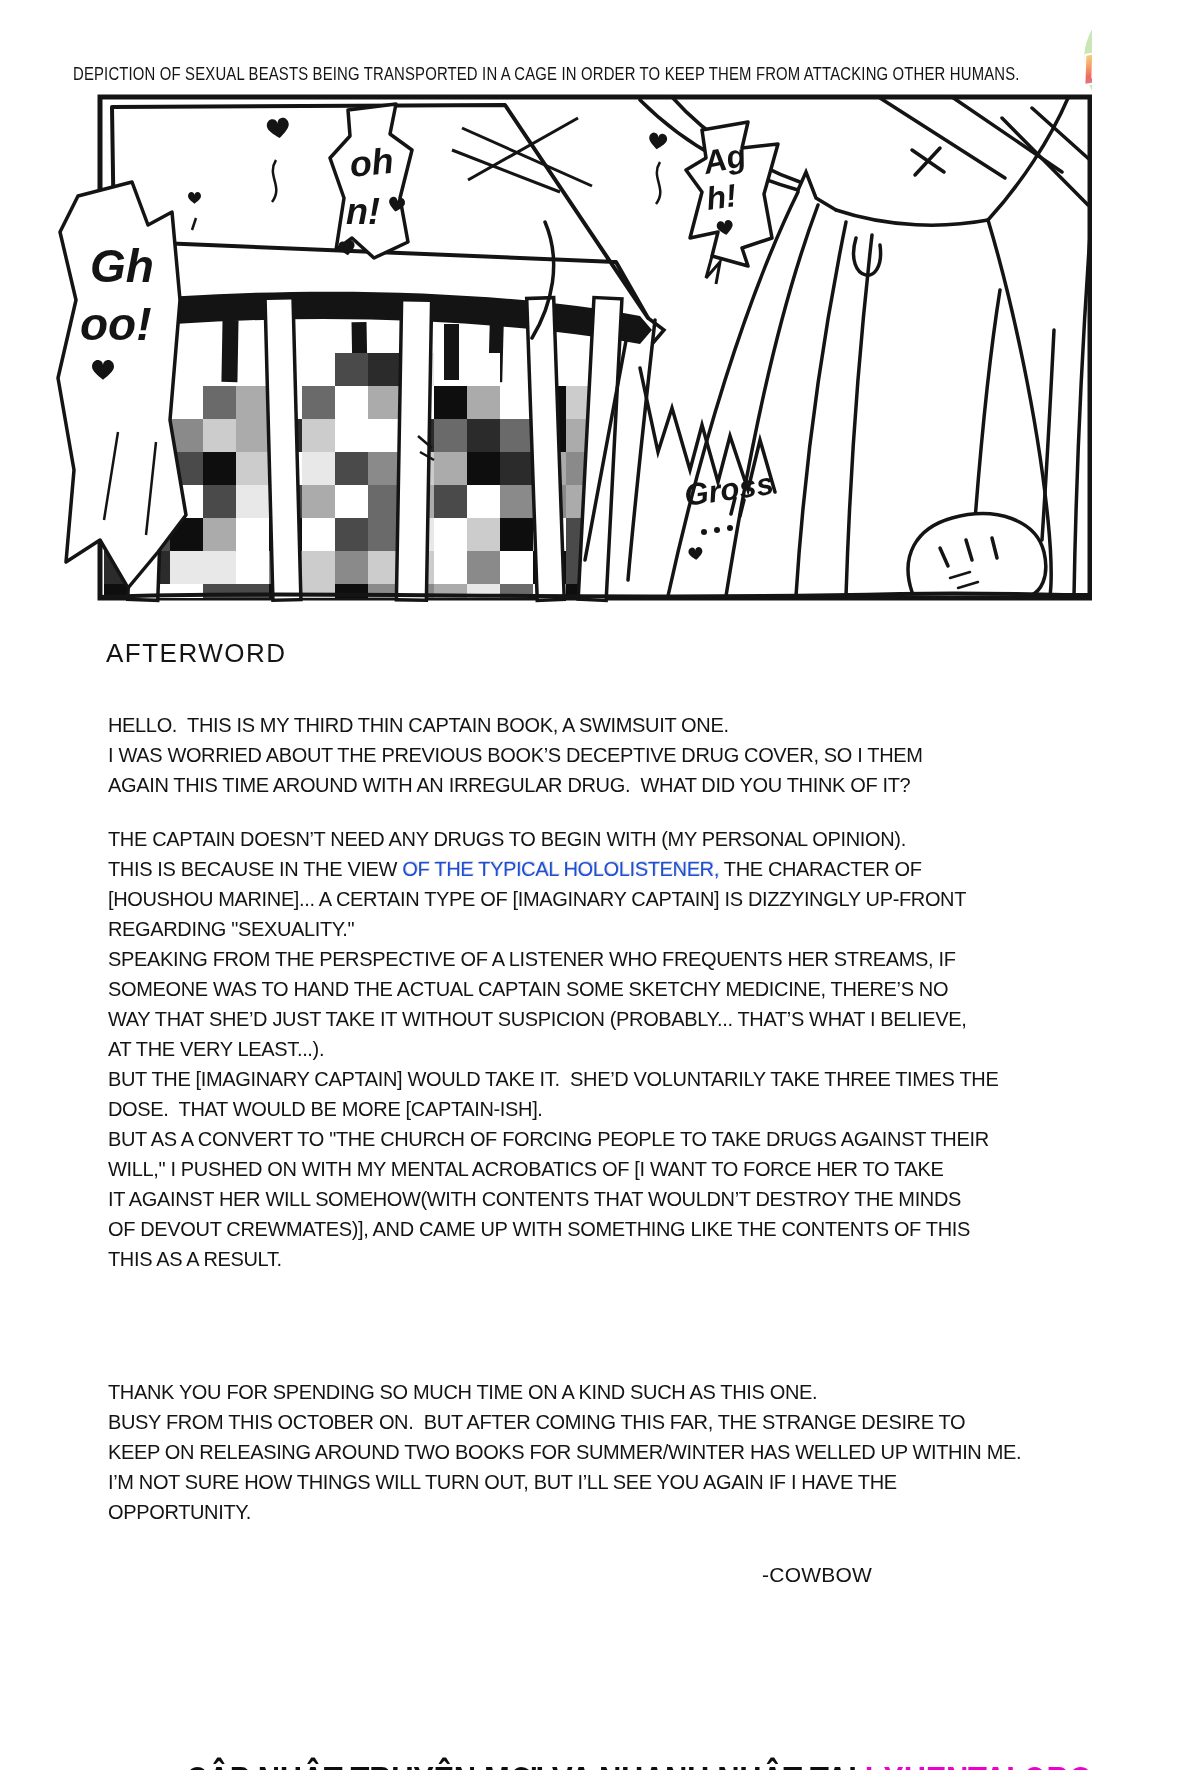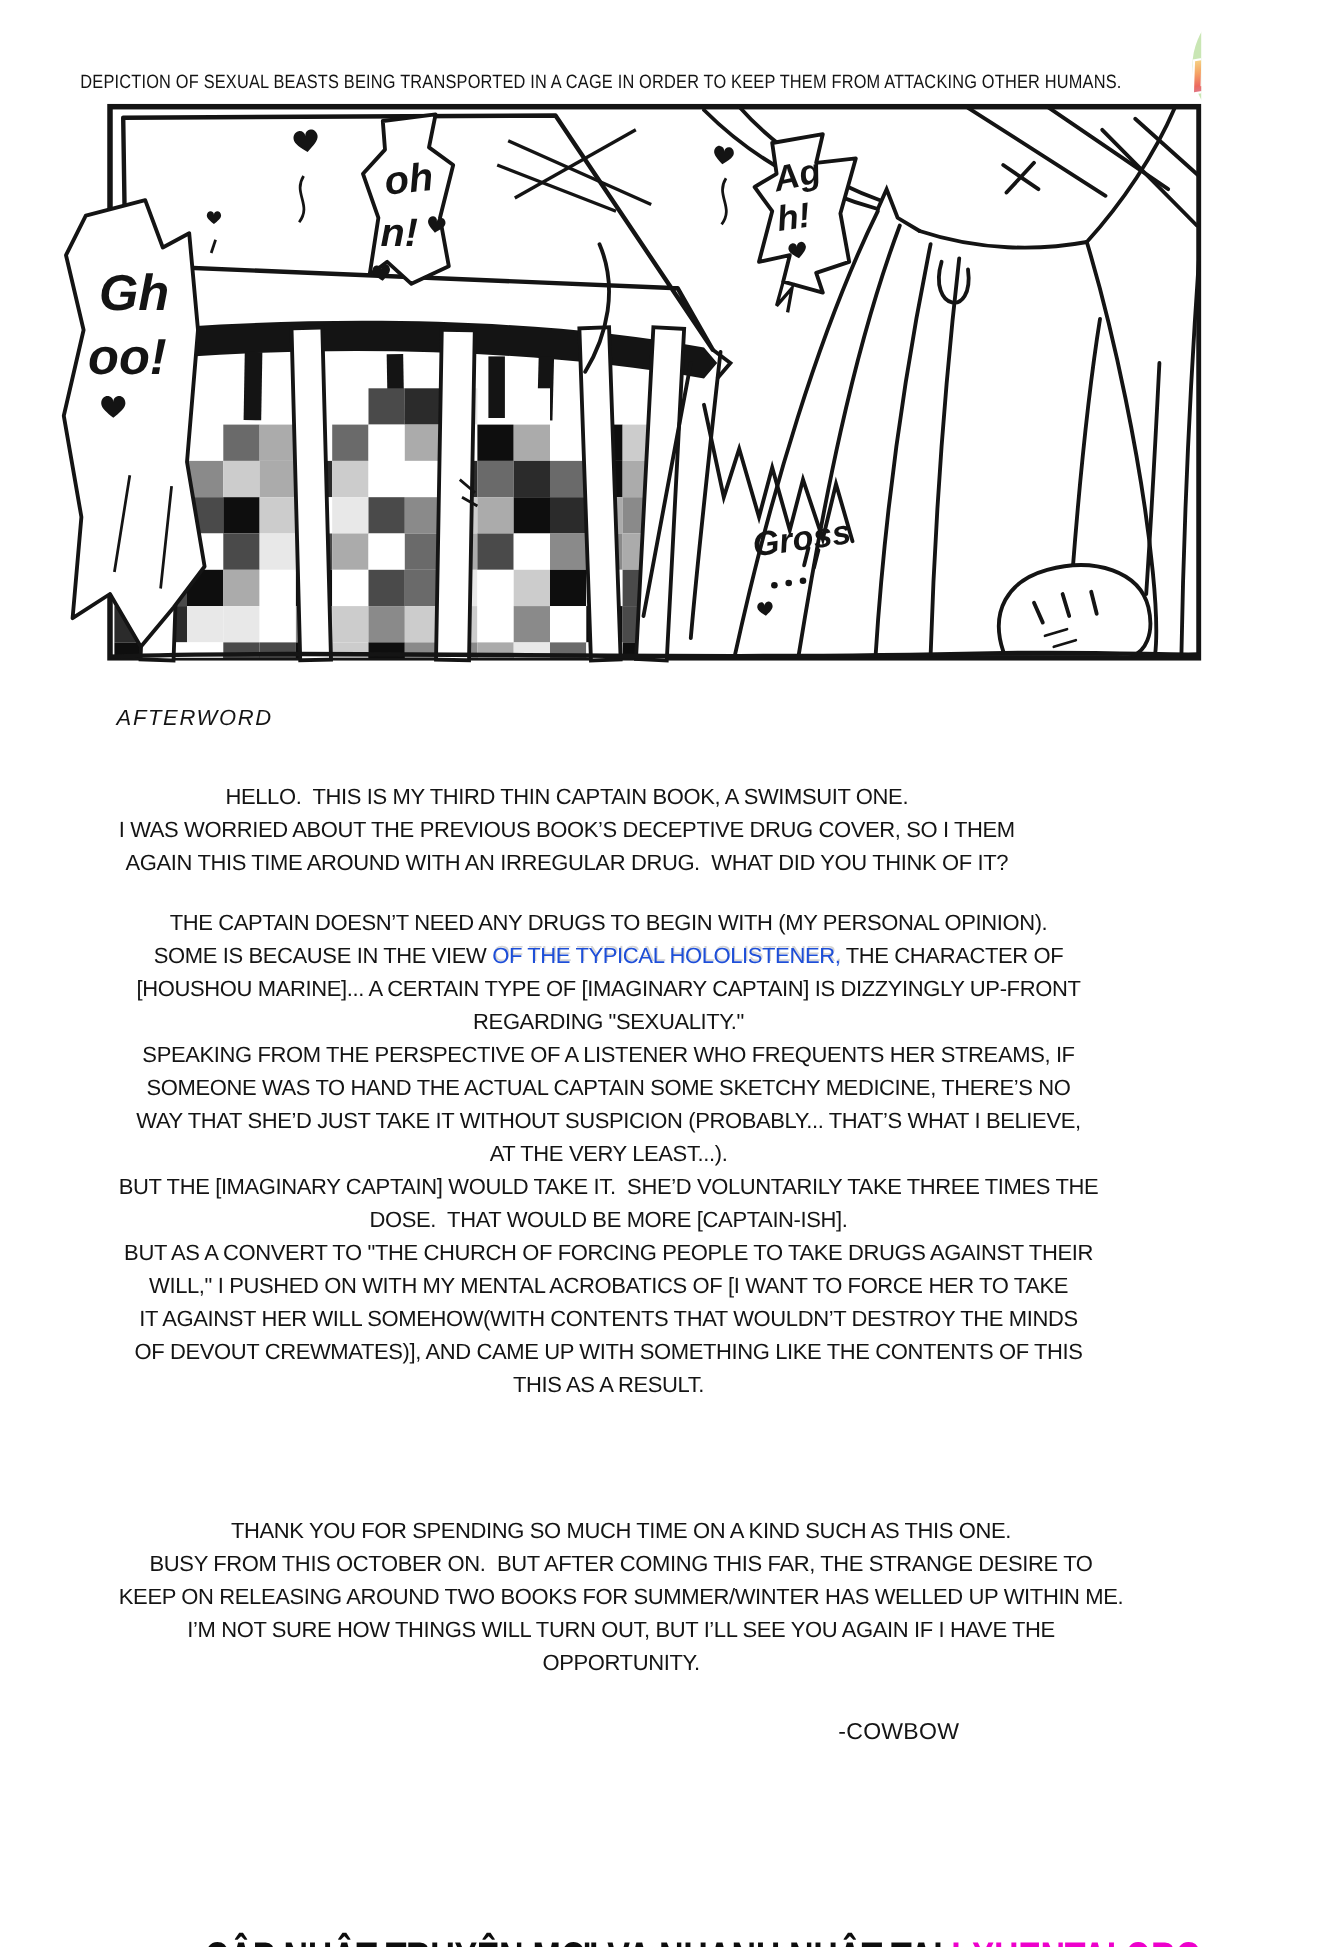--- a/index.html
+++ b/index.html
@@ -5,23 +5,23 @@
   html,body{margin:0;padding:0;background:#fff;}
   .page{position:relative;width:1092px;height:1770px;background:#ffffff;overflow:hidden;
         font-family:"Liberation Sans",sans-serif;color:#141414;}
   
   .caption{position:absolute;left:73px;top:64px;font-size:17.5px;letter-spacing:.2px;
            white-space:pre;transform:scaleX(.85);transform-origin:left top;font-weight:400;}
   
   .illu{position:absolute;left:0;top:0;}
   .logo{position:absolute;left:1078px;top:-2px;}
   
-  .para{position:absolute;left:108px;text-align:center;}
+  .para{position:absolute;left:108px;}
   .line{height:30px;line-height:30px;font-size:20px;letter-spacing:-.35px;white-space:pre;}
-  .heading{position:absolute;left:106px;top:638px;font-size:20px;letter-spacing:1.5px;line-height:30px;white-space:pre;font-style:italic;}
+  .heading{position:absolute;left:106px;top:638px;font-size:26px;letter-spacing:1.5px;line-height:30px;white-space:pre;}
   .ghost{color:#1d4ed8;text-shadow:1px -1px 0 #d4d4d4;}
   .signature{position:absolute;right:220px;top:1563px;font-size:21px;letter-spacing:.2px;white-space:pre;}
   .pagenum{position:absolute;left:1181px;top:1537px;font-size:14.5px;line-height:15px;color:#3a3a3a;text-align:center;}
   
   .footer{position:absolute;left:0;right:0;top:1708px;text-align:center;font-weight:700;
           font-size:43px;letter-spacing:-.5px;transform:scaleX(.72);transform-origin:center top;white-space:pre;}
   .footer .black{color:#0d0d0d;}
   svg text{font-family:"Liberation Sans",sans-serif;}
 </style>
 </head>
@@ -269,21 +269,21 @@
   <div class="heading">AFTERWORD</div>
 
   <div class="para" style="top:710px">
     <div class="line">HELLO.  THIS IS MY THIRD THIN CAPTAIN BOOK, A SWIMSUIT ONE.</div>
     <div class="line">I WAS WORRIED ABOUT THE PREVIOUS BOOK’S DECEPTIVE DRUG COVER, SO I THEM</div>
     <div class="line">AGAIN THIS TIME AROUND WITH AN IRREGULAR DRUG.  WHAT DID YOU THINK OF IT?</div>
   </div>
 
   <div class="para" style="top:824px">
     <div class="line">THE CAPTAIN DOESN’T NEED ANY DRUGS TO BEGIN WITH (MY PERSONAL OPINION).</div>
-    <div class="line"><span>SOME IS BECAUSE IN THE VIEW </span><span class="ghost">OF THE TYPICAL HOLOLISTENER,</span><span> THE CHARACTER OF</span></div>
+    <div class="line"><span>THIS IS BECAUSE IN THE VIEW </span><span class="ghost">OF THE TYPICAL HOLOLISTENER,</span><span> THE CHARACTER OF</span></div>
     <div class="line">[HOUSHOU MARINE]... A CERTAIN TYPE OF [IMAGINARY CAPTAIN] IS DIZZYINGLY UP-FRONT</div>
     <div class="line">REGARDING "SEXUALITY."</div>
     <div class="line">SPEAKING FROM THE PERSPECTIVE OF A LISTENER WHO FREQUENTS HER STREAMS, IF</div>
     <div class="line">SOMEONE WAS TO HAND THE ACTUAL CAPTAIN SOME SKETCHY MEDICINE, THERE’S NO</div>
     <div class="line">WAY THAT SHE’D JUST TAKE IT WITHOUT SUSPICION (PROBABLY... THAT’S WHAT I BELIEVE,</div>
     <div class="line">AT THE VERY LEAST...).</div>
     <div class="line">BUT THE [IMAGINARY CAPTAIN] WOULD TAKE IT.  SHE’D VOLUNTARILY TAKE THREE TIMES THE</div>
     <div class="line">DOSE.  THAT WOULD BE MORE [CAPTAIN-ISH].</div>
     <div class="line">BUT AS A CONVERT TO "THE CHURCH OF FORCING PEOPLE TO TAKE DRUGS AGAINST THEIR</div>
     <div class="line">WILL," I PUSHED ON WITH MY MENTAL ACROBATICS OF [I WANT TO FORCE HER TO TAKE</div>

